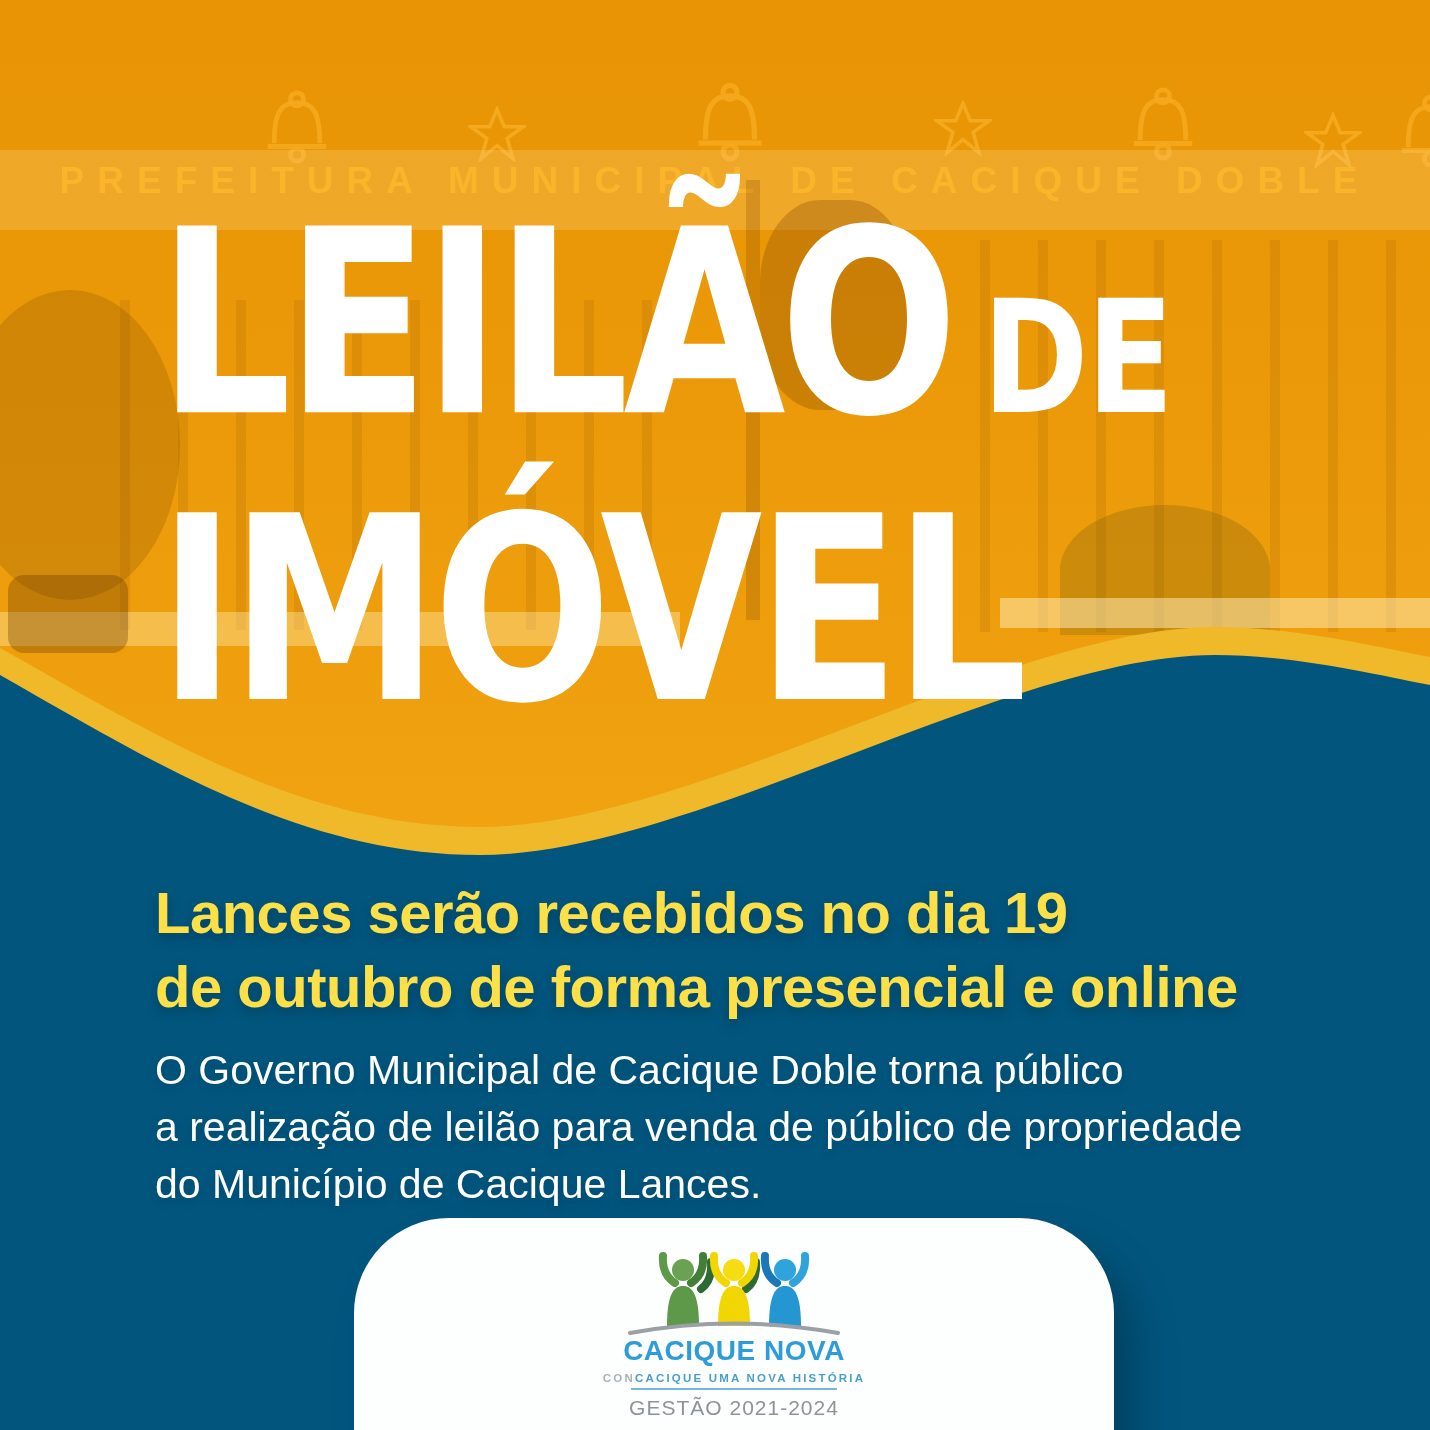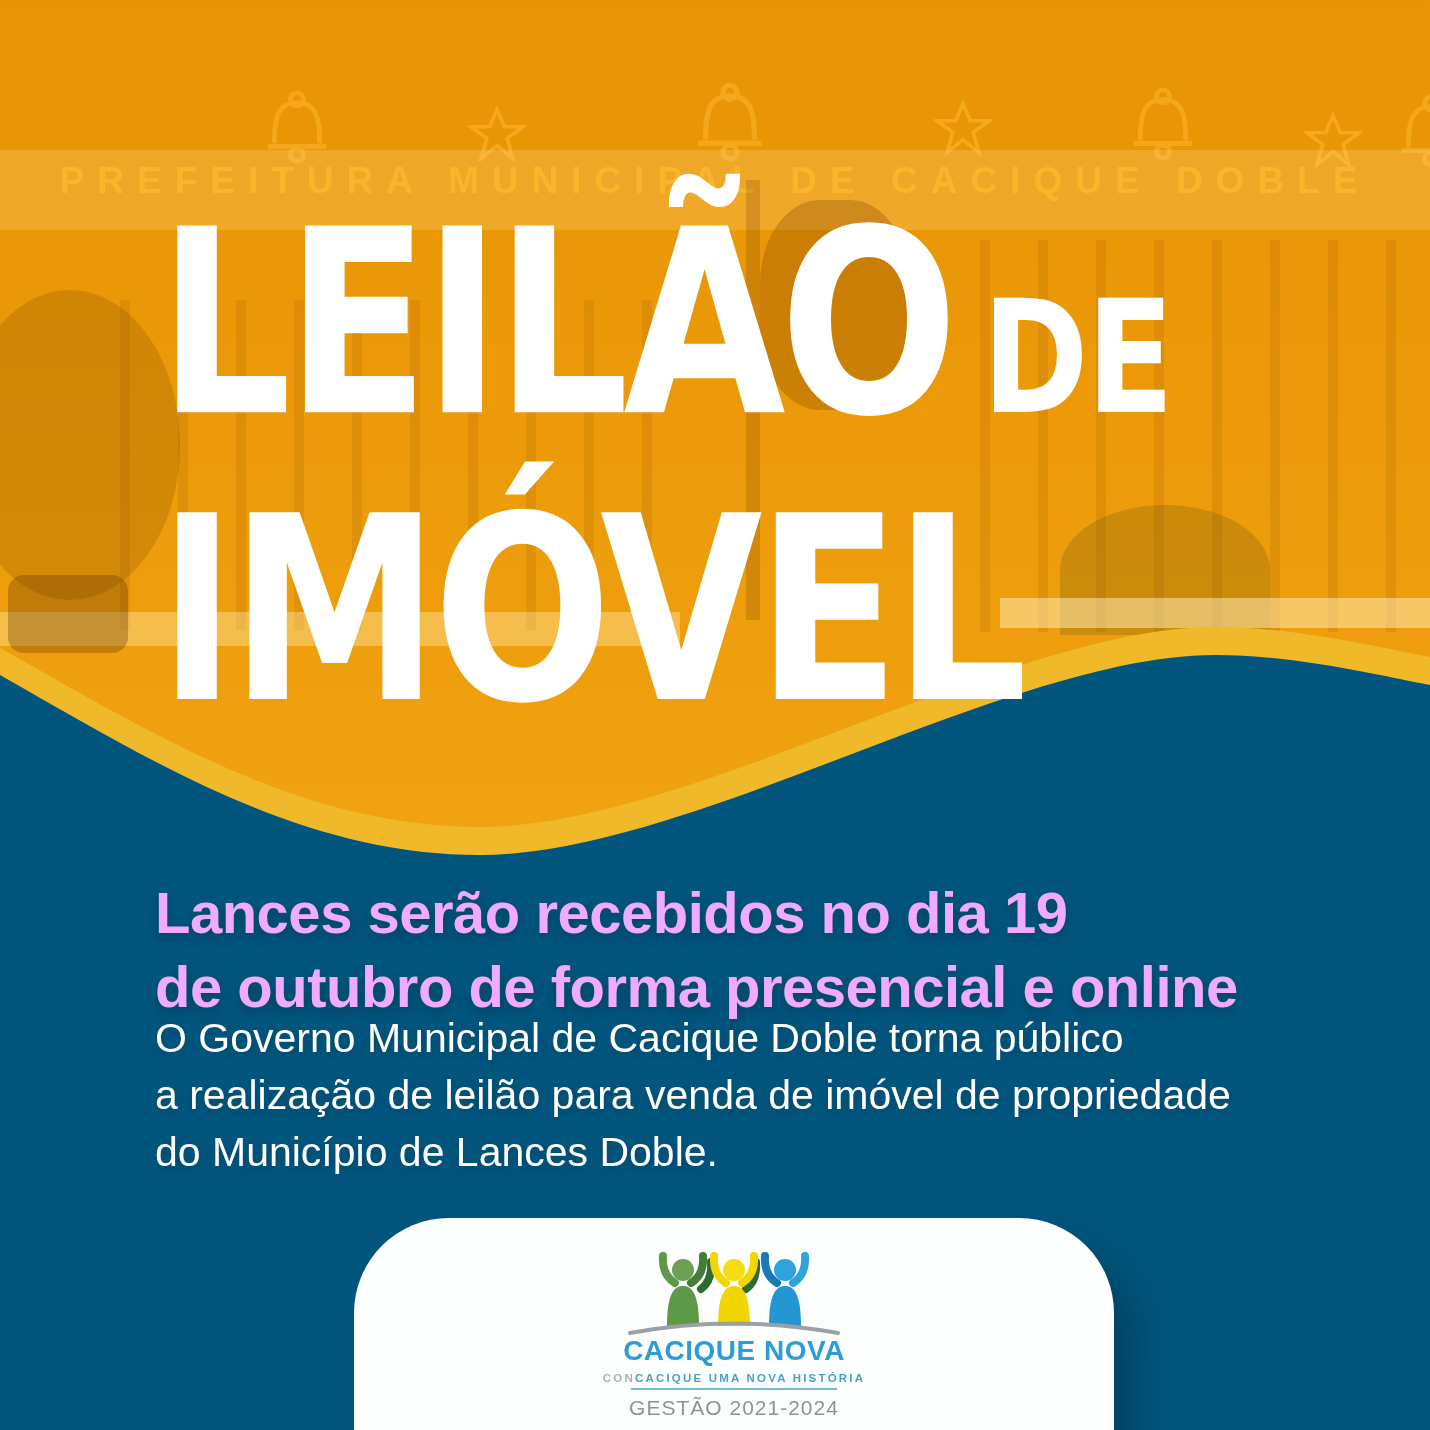--- a/index.html
+++ b/index.html
@@ -37,24 +37,24 @@
         transform:scaleY(1.22);transform-origin:top left;line-height:168px;}
   .title-line{white-space:nowrap;}
   .title-big{font-size:210px;letter-spacing:-6px;}
   .title-de{font-size:128px;margin-left:30px;letter-spacing:-2px;}
 
   
   .wave{position:absolute;left:0;top:560px;z-index:2;display:block;}
   .blue-fill{position:absolute;left:0;top:936px;width:1430px;height:494px;background:#02567e;z-index:2;}
 
   
-  .headline{position:absolute;left:155px;top:876px;z-index:4;color:#f0abfc;
+  .headline{position:absolute;left:155px;top:876px;z-index:4;color:#fde047;
         font-weight:bold;font-size:58px;line-height:74px;letter-spacing:-.5px;
         text-shadow:0 5px 12px rgba(0,30,50,.35);white-space:nowrap;}
-  .bodytext{position:absolute;left:155px;top:1010px;z-index:4;color:#ffffff;
+  .bodytext{position:absolute;left:155px;top:1042px;z-index:4;color:#ffffff;
         font-size:41px;line-height:57px;text-shadow:0 3px 8px rgba(0,30,50,.25);white-space:nowrap;}
 
   
   .card{position:absolute;left:354px;top:1218px;width:760px;height:260px;z-index:5;
         background:#fdfefe;border-radius:95px 95px 0 0;
         box-shadow:22px 26px 40px rgba(0,20,35,.30);}
   .logo{position:absolute;left:0;top:30px;width:760px;text-align:center;}
   .logo-people{display:block;margin:0 auto;}
   .logo-arc{display:block;margin:-6px auto 0 auto;}
   .org1{font-weight:bold;font-size:25px;letter-spacing:.5px;color:#1b4a8c;line-height:26px;}
@@ -129,22 +129,22 @@
     <path d="M0,115 C150,200 300,295 480,295 C690,295 1010,95 1215,95 C1300,95 1390,118 1430,125 L1430,380 L0,380 Z" fill="#02567e"></path>
   </svg>
   <div class="blue-fill"></div>
 
   <div class="headline">
     <div>Lances serão recebidos no dia 19</div>
     <div>de outubro de forma presencial e online</div>
   </div>
   <div class="bodytext">
     <div>O Governo Municipal de Cacique Doble torna público</div>
-    <div>a realização de leilão para venda de imóvel de propriedade</div>
-    <div>do Município de Lances Doble.</div>
+    <div>a realização de leilão para venda de público de propriedade</div>
+    <div>do Município de Cacique Lances.</div>
   </div>
 
   <div class="card">
     <div class="logo">
 
       <svg class="logo-people" width="158" height="78" viewBox="0 0 158 78">
 
         <g stroke="#2e6b33" stroke-width="8" stroke-linecap="round" fill="none">
           <path d="M56,14 C57,28 53,36 46,41"></path>
           <path d="M101,14 C102,28 98,36 91,41"></path>

